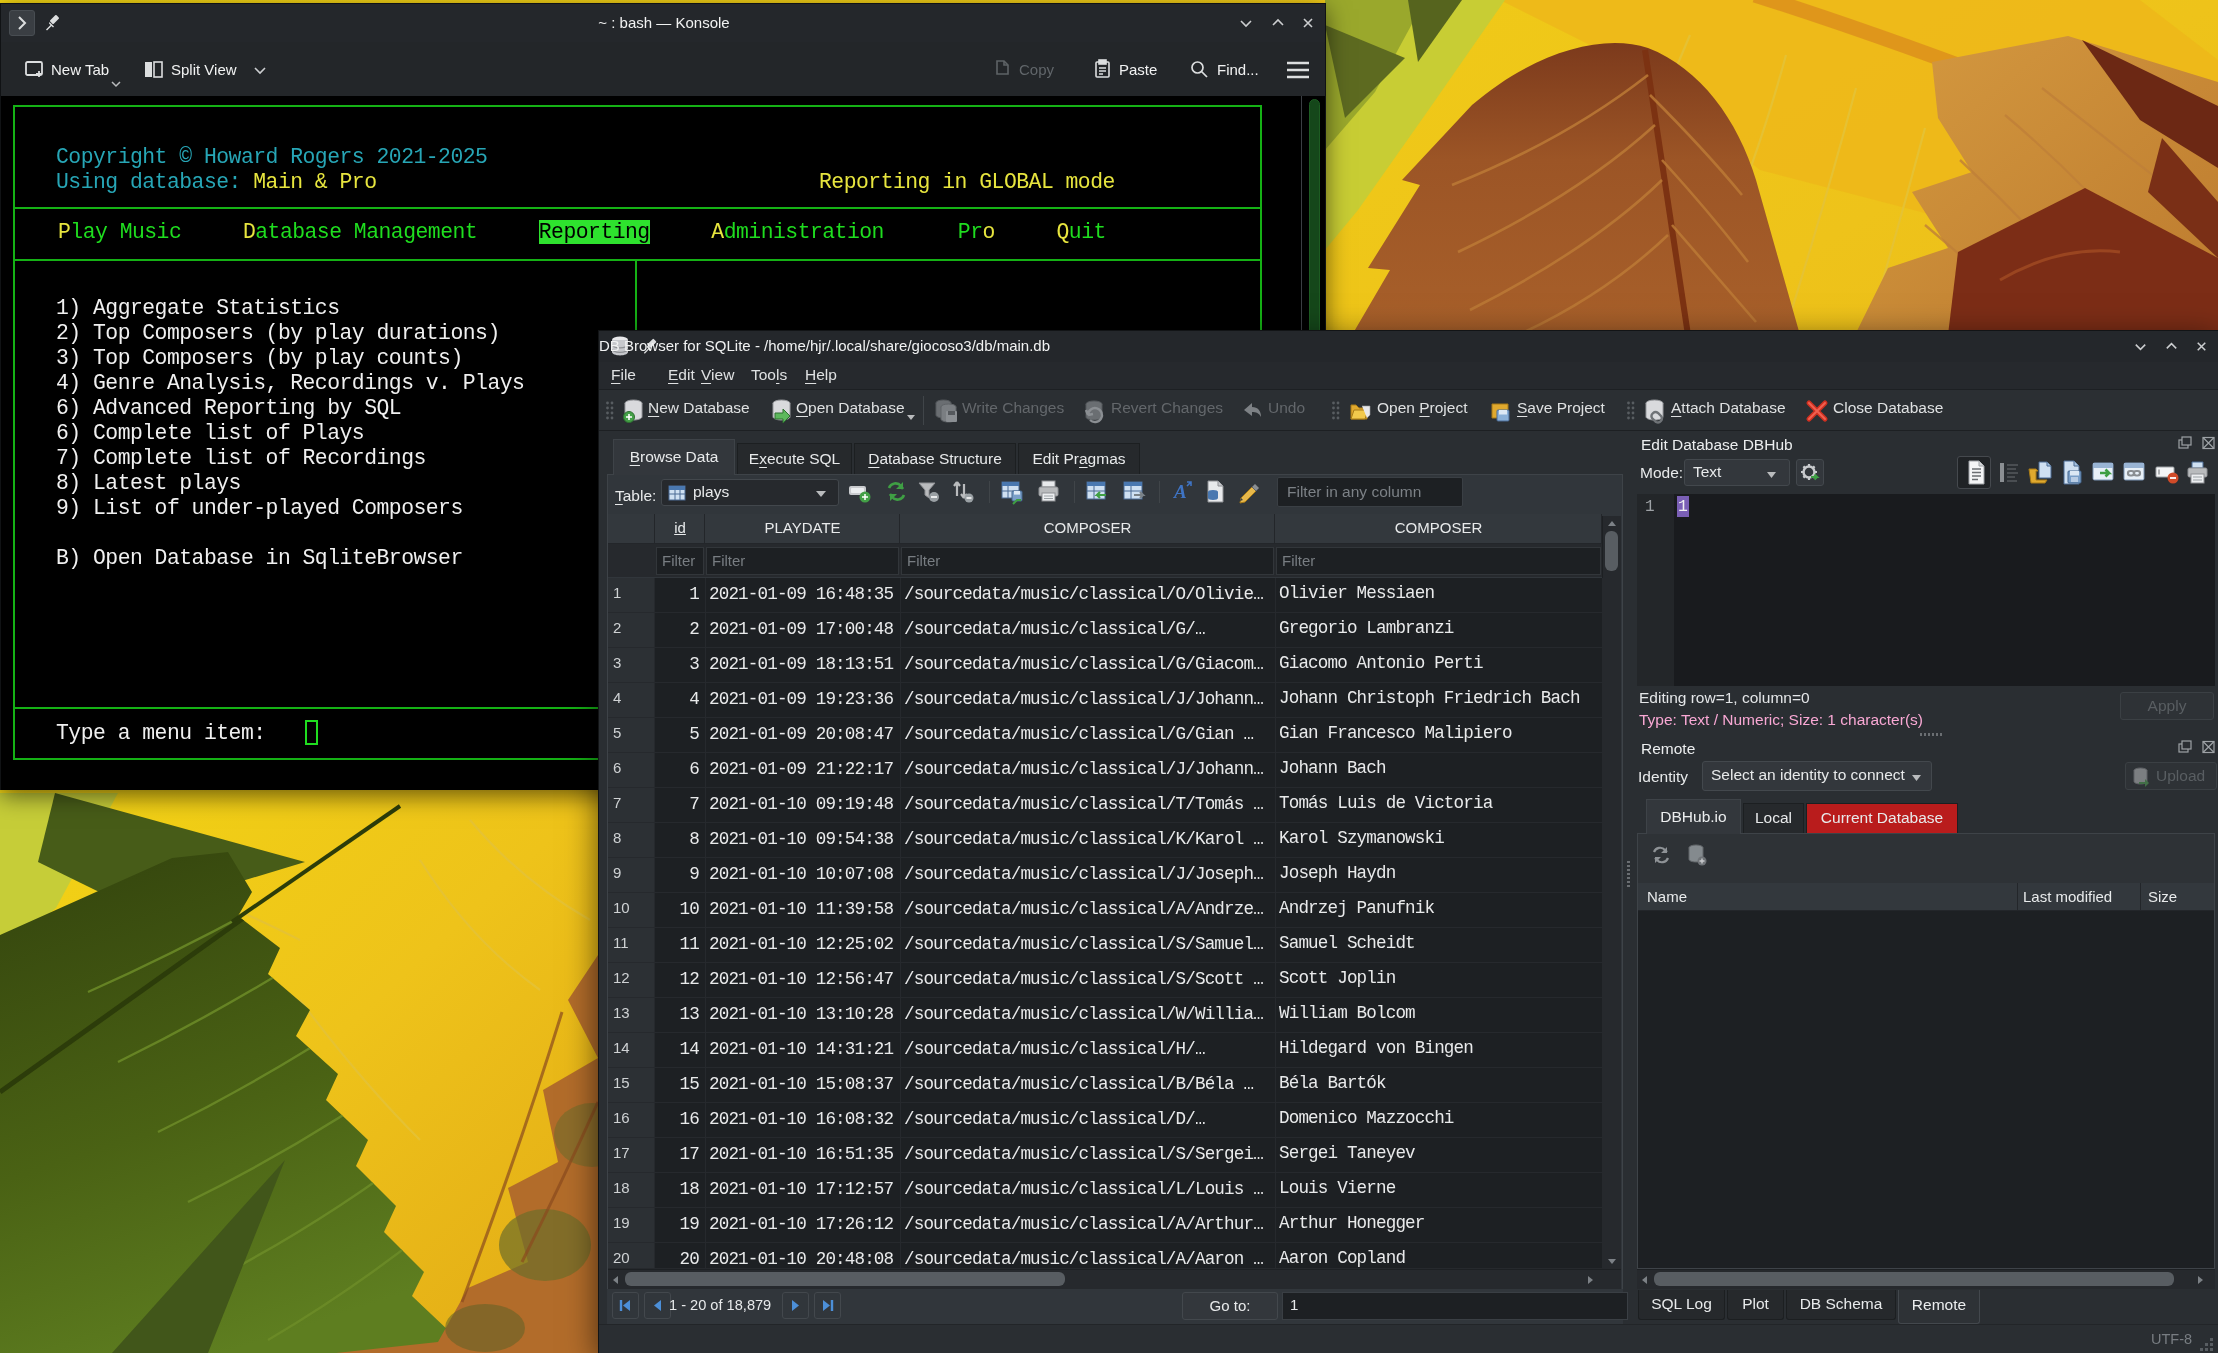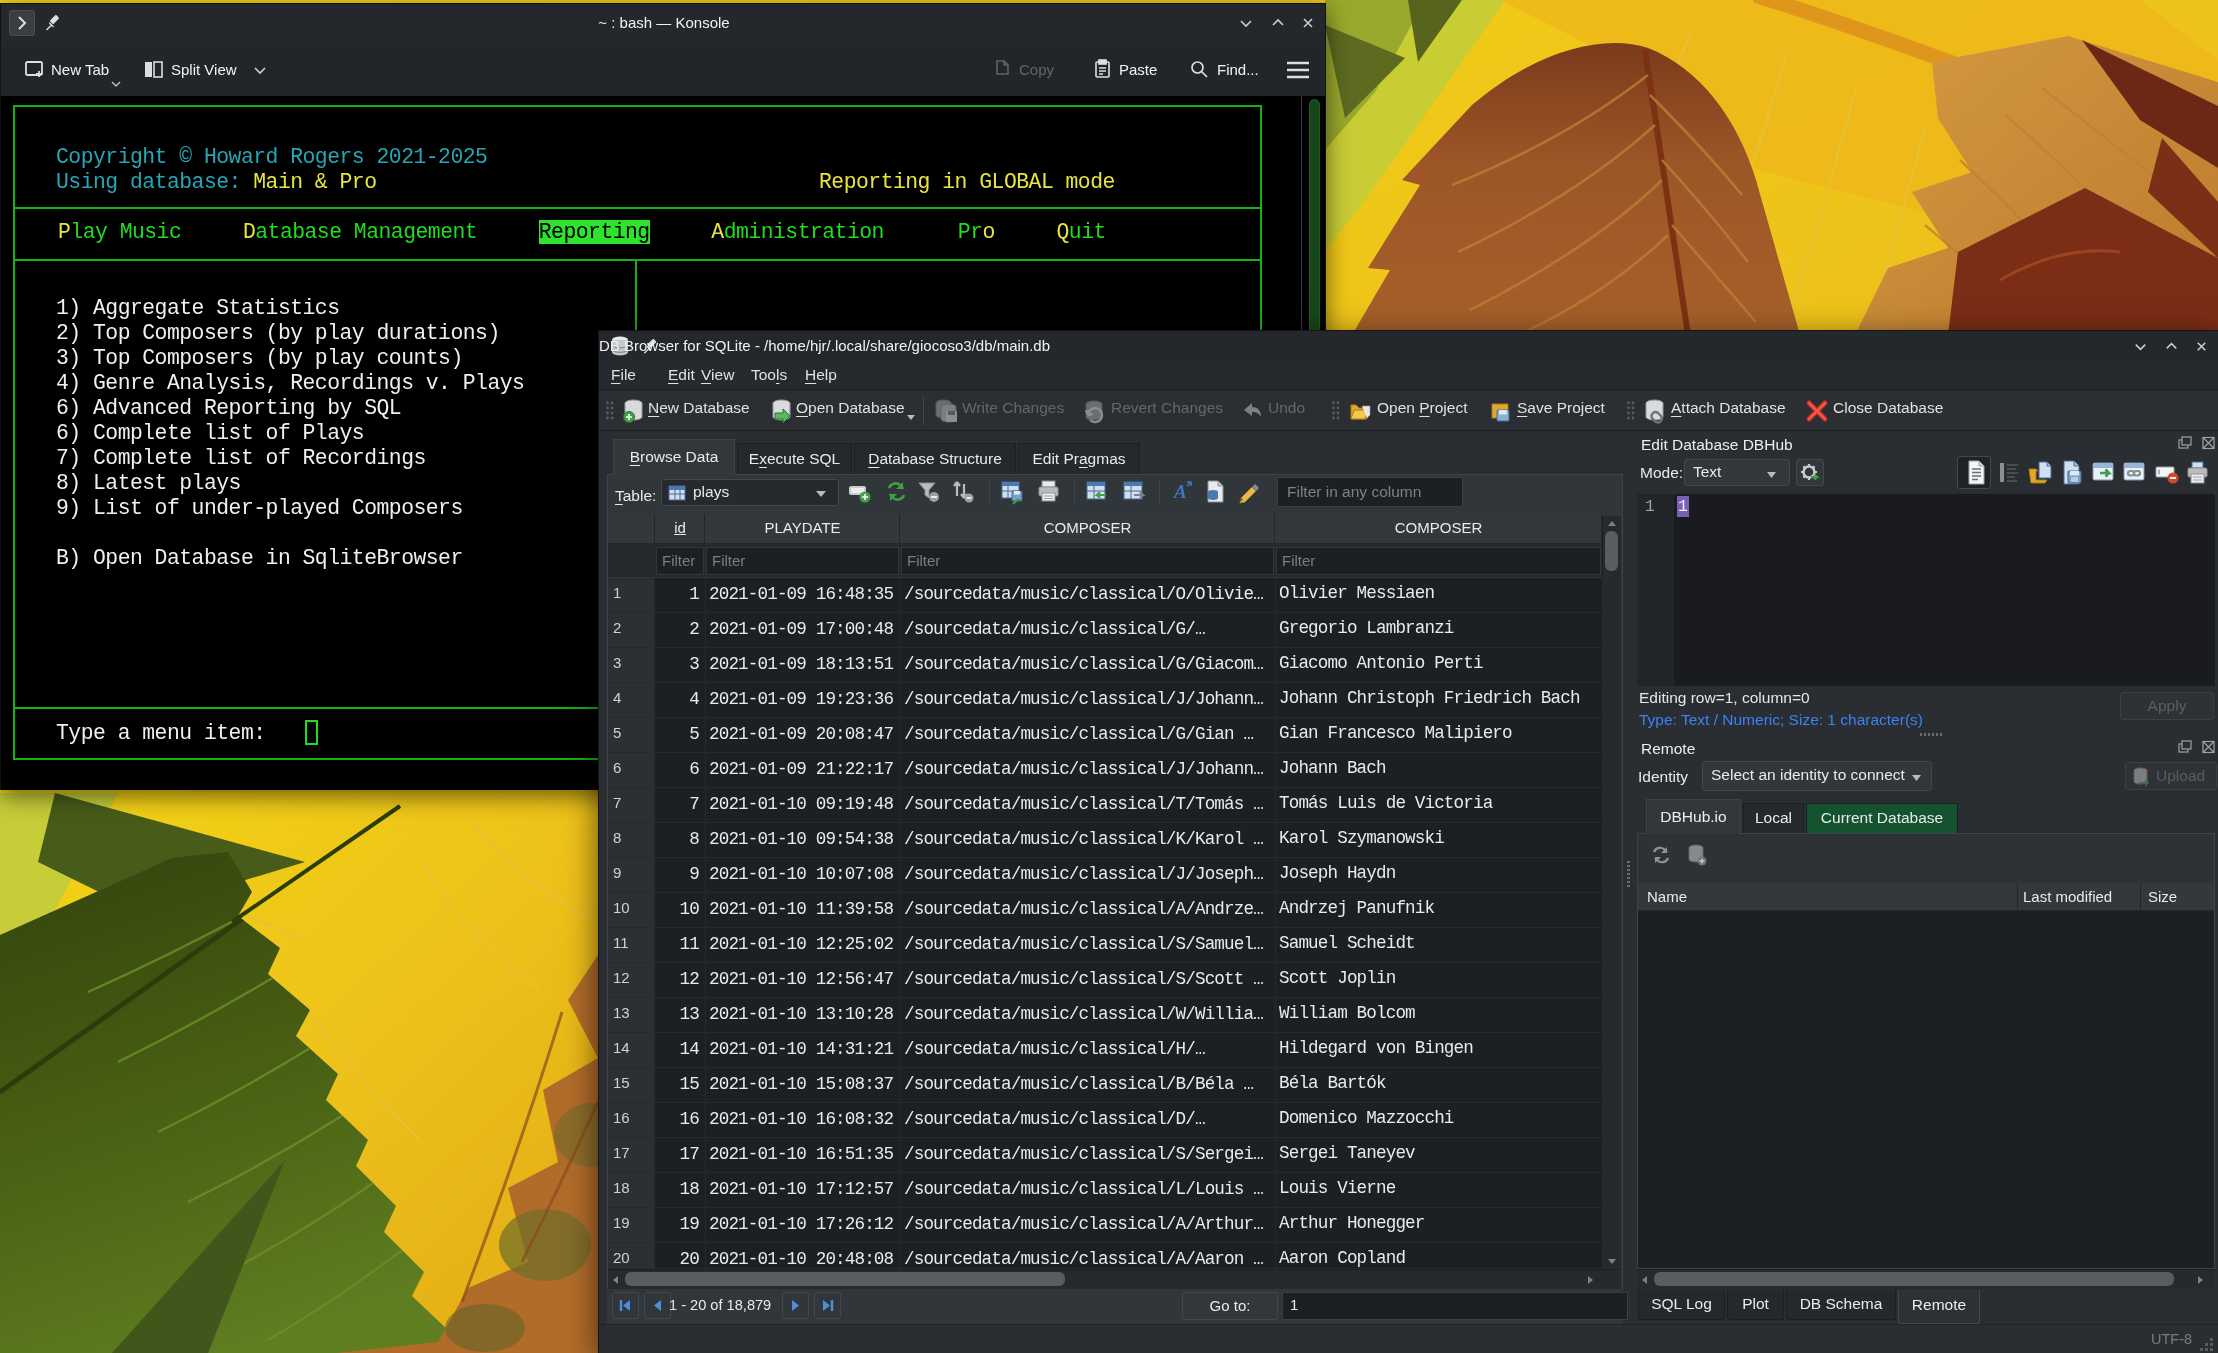--- a/index.html
+++ b/index.html
@@ -753,21 +753,21 @@
       <path d="M8 3 h11 l0 6 h-11 z" fill="#cfe0f2" stroke="#4a6a94"></path>
       <rect x="4" y="9" width="19" height="9" rx="1.5" fill="#b9bbbd" stroke="#8e9094"></rect>
       <rect x="7" y="15" width="13" height="9" fill="#eceef0" stroke="#8e9094"></rect>
       <path d="M9 18 h9 M9 21 h9" stroke="#9aa0a4"></path>
     </svg>
 <div class="abs" style="left:1038px;top:163px;z-index:5;width:578px;height:192px;background:#191b1e;"></div>
 <div class="abs" style="left:1038px;top:163px;z-index:6;width:37px;height:192px;background:#232629;"></div>
 <div class="abs mono" style="left:1046px;top:167px;z-index:7;font-size:16px;color:#9ea2a6;">1</div>
 <div class="abs mono" style="left:1078px;top:166px;z-index:7;font-size:16.4px;color:#f0f1f2;"><span style="background:#7a5fb5;padding:1px 1px;">1</span></div>
 <div class="abs" style="left:1040px;top:358px;z-index:6;font-size:15.5px;color:#e4e6e8;">Editing row=1, column=0</div>
-<div class="abs" style="left:1040px;top:380px;z-index:6;font-size:15.5px;color:#3b82f6;">Type: Text / Numeric; Size: 1 character(s)</div>
+<div class="abs" style="left:1040px;top:380px;z-index:6;font-size:15.5px;color:#f9a8d4;">Type: Text / Numeric; Size: 1 character(s)</div>
 <div class="abs" style="left:1521px;top:361px;z-index:6;width:94px;height:28px;background:#2e3236;border:1px solid #3b4044;border-radius:3px;text-align:center;line-height:26px;font-size:15.5px;color:#595e62;">Apply</div>
 <div class="abs" style="left:1321px;top:402px;z-index:6;width:22px;height:3px;background:repeating-linear-gradient(90deg,#6a6e72 0 2px,transparent 2px 4px);"></div>
 <div class="abs" style="left:1042px;top:409px;z-index:6;font-size:15.5px;color:#eceeef;">Remote</div>
 <svg class="abs icn" style="left:1578px;top:409px;z-index:6;" width="40" height="15" viewBox="0 0 40 15">
       <g stroke="#9ea2a6" stroke-width="1.2" fill="none">
         <rect x="2" y="4" width="9" height="8"></rect>
         <rect x="5" y="1" width="9" height="8" fill="#2a2e32"></rect>
         <rect x="26" y="1.5" width="11" height="11"></rect>
         <path d="M26 1.5 L37 12.5 M37 1.5 L26 12.5"></path>
       </g>
@@ -782,21 +782,21 @@
 <svg class="abs icn" style="left:1532px;top:435px;z-index:7;" width="21" height="21" viewBox="0 0 21 21">
       <g opacity=".45">
         <ellipse cx="9.5" cy="4.5600000000000005" rx="6.5" ry="2.56" fill="#d9dadd" stroke="#97999d" stroke-width="1"></ellipse>
         <path d="M3 4.5600000000000005 v10.88 c0 1.44 2.86 2.56 6.5 2.56 s6.5 -1.12 6.5 -2.56 V4.5600000000000005" fill="#d9dadd" stroke="#97999d" stroke-width="1"></path>
         <path d="M8 16 h6 v-3 l4 4 -4 4 v-3 h-6 z" fill="#5cb85c"></path>
       </g>
     </svg>
 <div class="abs" style="left:1557px;top:436px;z-index:7;font-size:15.5px;color:#595e62;">Upload</div>
 <div class="abs" style="left:1047px;top:468px;z-index:6;width:95px;height:35px;background:#33373c;border:1px solid #3e4348;border-bottom:none;text-align:center;line-height:33px;font-size:15.5px;color:#eceeef;">DBHub.io</div>
 <div class="abs" style="left:1144px;top:472px;z-index:6;width:61px;height:30px;background:#26292c;border:1px solid #1c1f21;border-bottom:none;text-align:center;line-height:28px;font-size:15.5px;color:#e8eaeb;">Local</div>
-<div class="abs" style="left:1207px;top:472px;z-index:6;width:152px;height:30px;background:#14532d;border:1px solid #1c1f21;border-bottom:none;text-align:center;line-height:28px;font-size:15.5px;color:#e8eaeb;">Current Database</div>
+<div class="abs" style="left:1207px;top:472px;z-index:6;width:152px;height:30px;background:#b91c1c;border:1px solid #1c1f21;border-bottom:none;text-align:center;line-height:28px;font-size:15.5px;color:#e8eaeb;">Current Database</div>
 <div class="abs" style="left:1038px;top:502px;z-index:5;width:578px;height:436px;background:#2e3236;border:1px solid #3e4348;"></div>
 <svg class="abs icn" style="left:1050px;top:512px;z-index:7;" width="24" height="24" viewBox="0 0 24 24">
       <path d="M5 9 a6.5 6.5 0 0 1 11 -2 l2 2 M19 15 a6.5 6.5 0 0 1 -11 2 l-2 -2" stroke="#8e9296" stroke-width="2.2" fill="none"></path>
       <path d="M18 4 v6 h-6 z M6 20 v-6 h6 z" fill="#8e9296"></path>
     </svg>
 <svg class="abs icn" style="left:1086px;top:512px;z-index:7;" width="24" height="24" viewBox="0 0 24 24">
       <g opacity=".8">
         <ellipse cx="11.0" cy="4.720000000000001" rx="7.0" ry="2.72" fill="#9aa0a4" stroke="#6f7377" stroke-width="1"></ellipse>
         <path d="M4 4.720000000000001 v11.56 c0 1.53 3.08 2.72 7.0 2.72 s7.0 -1.1900000000000002 7.0 -2.72 V4.720000000000001" fill="#9aa0a4" stroke="#6f7377" stroke-width="1"></path>
       </g>

